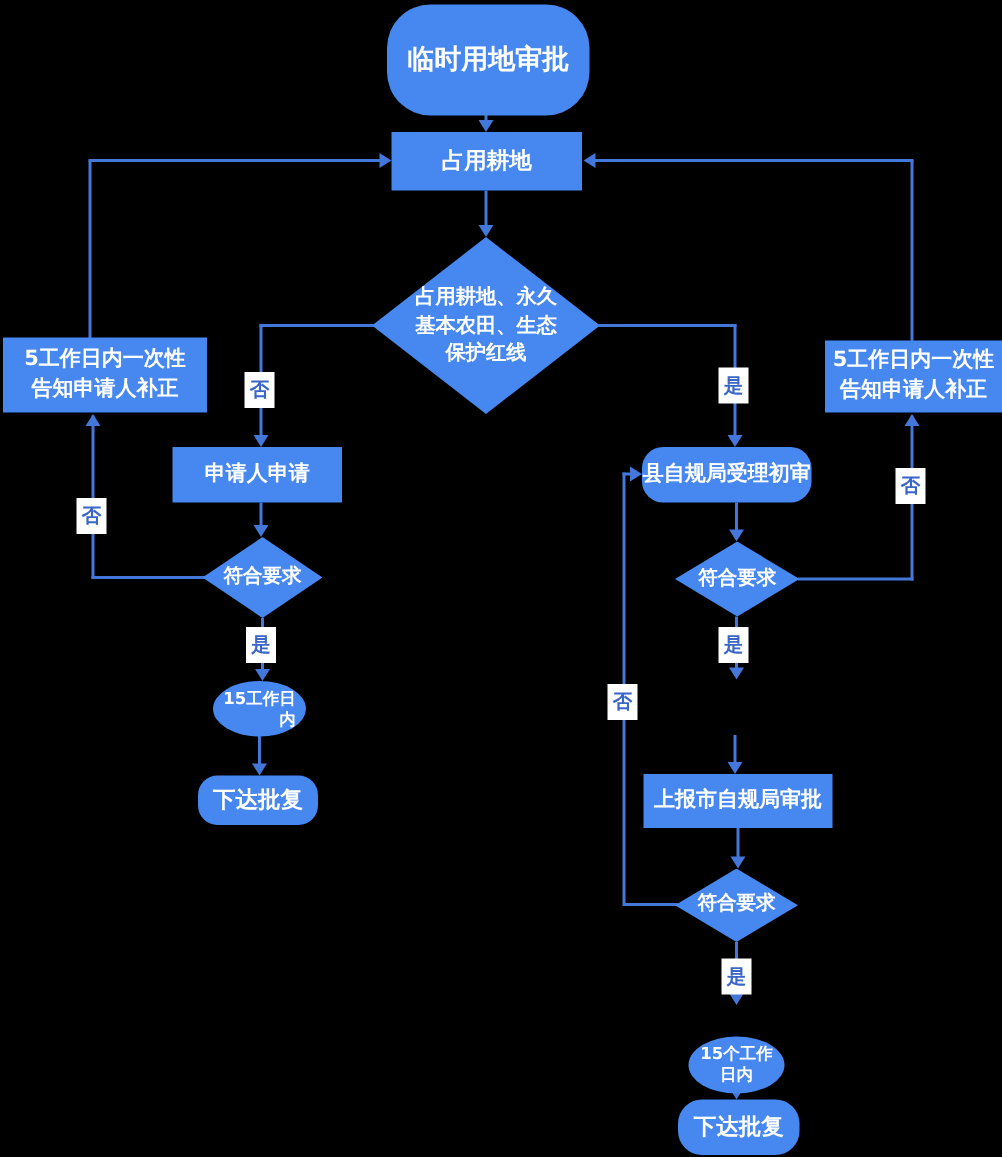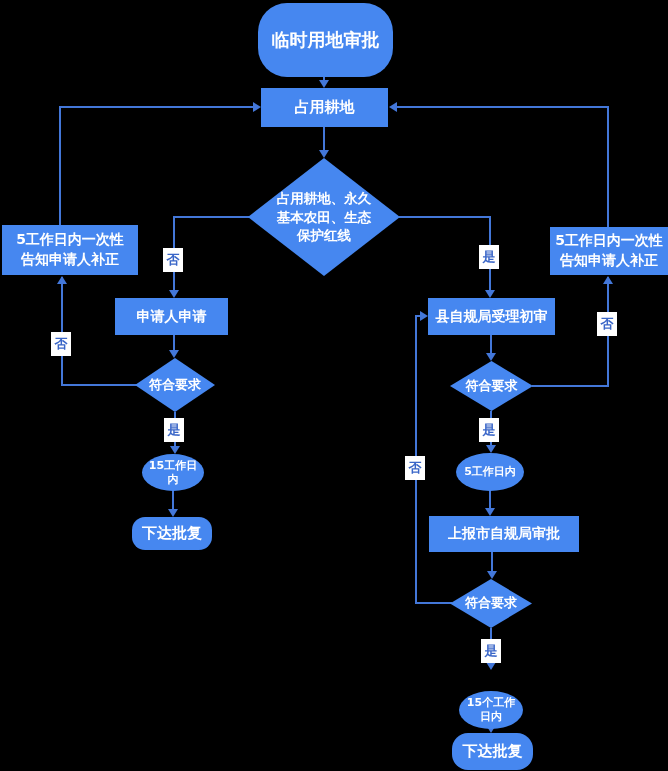--- a/index.html
+++ b/index.html
@@ -36,26 +36,26 @@
     color:var(--label-text);font-weight:bold;font-size:13px;
     display:flex;align-items:center;justify-content:center;
   }
   
   .n-start{left:258px;top:3px;width:135px;height:74px;font-size:18px;}
   .n-apply{left:261px;top:88px;width:127px;height:39px;font-size:15px;}
   .n-d1{left:248px;top:158px;width:152px;height:118px;font-size:13.5px;}
   .n-notify-l{left:2px;top:225px;width:136px;height:50px;font-size:14px;}
   .n-notify-r{left:550px;top:227px;width:118px;height:48px;font-size:14px;}
   .n-county-accept{left:115px;top:298px;width:113px;height:37px;font-size:14px;}
-  .n-county-review{left:428px;top:298px;width:127px;height:37px;font-size:14px;}
+  .n-county-review{left:428px;top:298px;width:113px;height:37px;font-size:14px;border-radius:14px;}
   .n-d2{left:135px;top:358px;width:80px;height:54px;font-size:13px;}
   .n-d3{left:450px;top:361px;width:83px;height:50px;font-size:13px;}
-  .n-ell-l{left:142px;top:454px;width:62px;height:37px;font-size:11px;}
+  .n-ell-l{left:142px;top:454px;width:62px;height:37px;font-size:11px;text-align:right;}
   .n-ell-r{left:456px;top:453px;width:68px;height:38px;font-size:11px;}
-  .n-report{left:429px;top:516px;width:150px;height:36px;font-size:14px;}
+  .n-report{left:429px;top:516px;width:126px;height:36px;font-size:14px;}
   .n-d4{left:450px;top:579px;width:82px;height:49px;font-size:13px;}
   .n-ell-15{left:459px;top:691px;width:64px;height:38px;font-size:11px;}
   .n-issue-l{left:132px;top:517px;width:80px;height:33px;font-size:15px;border-radius:13px;}
   .n-issue-r{left:452px;top:733px;width:81px;height:37px;font-size:15px;border-radius:16px;}
 </style>
 </head>
 <body>
 
 <div class="stage">
 
@@ -138,21 +138,20 @@
   <div class="node rect n-notify-l">5工作日内一次性
 告知申请人补正</div>
   <div class="node rect n-notify-r">5工作日内一次性
 告知申请人补正</div>
   <div class="node rect n-county-accept">申请人申请</div>
   <div class="node rect n-county-review">县自规局受理初审</div>
   <div class="node diamond n-d2">符合要求</div>
   <div class="node diamond n-d3">符合要求</div>
   <div class="node ellipse n-ell-l">15工作日
 内</div>
-  <div class="node ellipse n-ell-r">5工作日内</div>
   <div class="node rect n-report">上报市自规局审批</div>
   <div class="node diamond n-d4">符合要求</div>
   <div class="node ellipse n-ell-15">15个工作
 日内</div>
   <div class="node round n-issue-l">下达批复</div>
   <div class="node round n-issue-r">下达批复</div>
 
 </div>
 
 </body></html>

